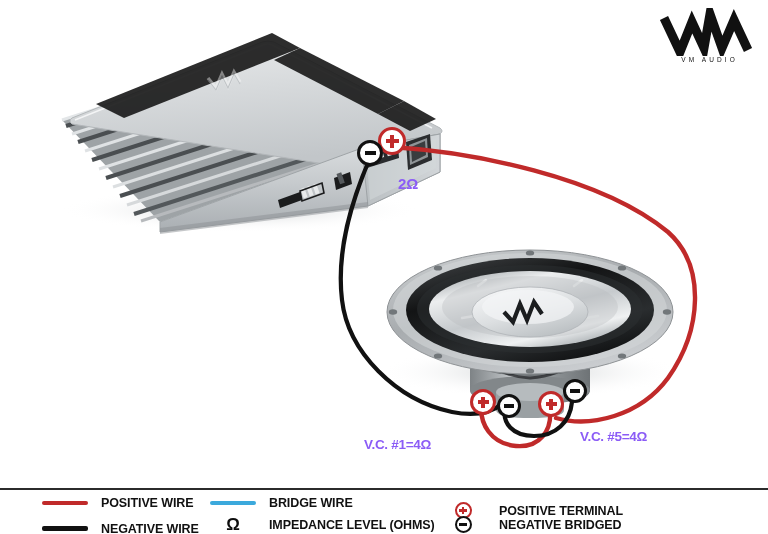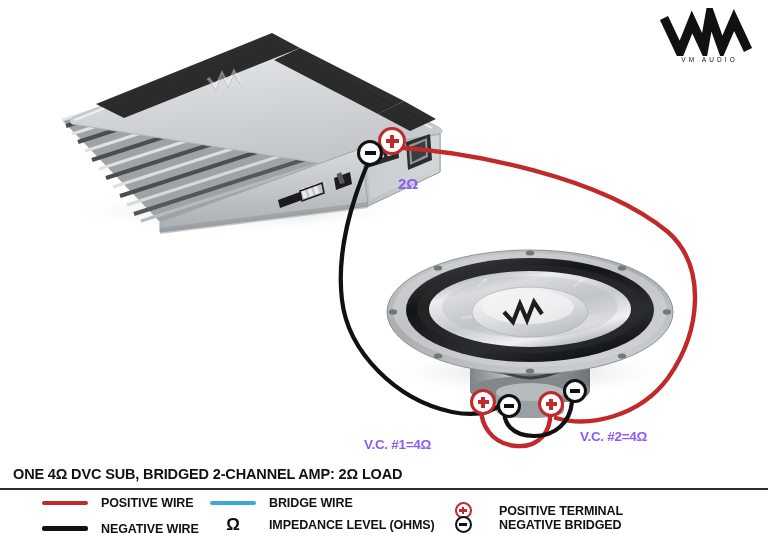--- a/index.html
+++ b/index.html
@@ -261,23 +261,22 @@
 
   <div class="logo-wrap">
     <svg class="logo-mark" viewBox="0 0 100 48">
       <path d="M6,10 L22,44 L34,14 L46,40 L52,6 L64,40 L76,12 L90,42" fill="none" stroke="#111111" stroke-width="9" stroke-linejoin="miter" stroke-linecap="butt"></path>
     </svg>
     <div class="logo-text">VM  AUDIO</div>
   </div>
 
   <div class="lbl lbl-amp-ohm">2Ω</div>
   <div class="lbl lbl-vc1">V.C. #1=4Ω</div>
-  <div class="lbl lbl-vc2">V.C. #2=4Ω</div>
-
-  <div class="caption">ONE 4Ω DVC SUB, BRIDGED 2-CHANNEL AMP: 2Ω LOAD</div>
+  <div class="lbl lbl-vc2">V.C. #5=4Ω</div>
+
   <div class="rule"></div>
 
   <div class="legend">
 
     <div class="lg-item" style="left:42px;top:0px;">
       <span class="sw-line" style="background:#c02a2a;"></span>
       <span class="lg-label">POSITIVE WIRE</span>
     </div>
 
     <div class="lg-item" style="left:42px;top:26px;">

